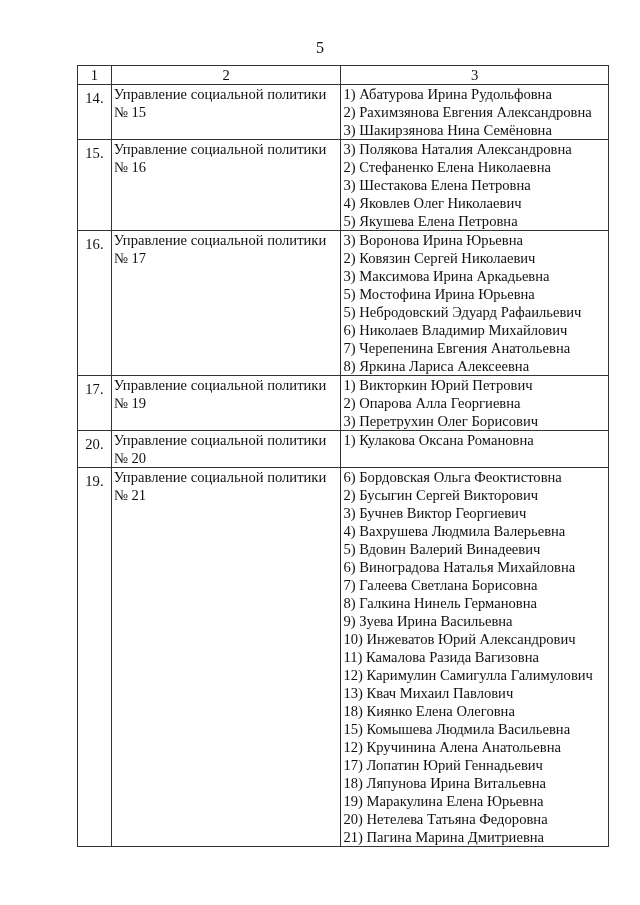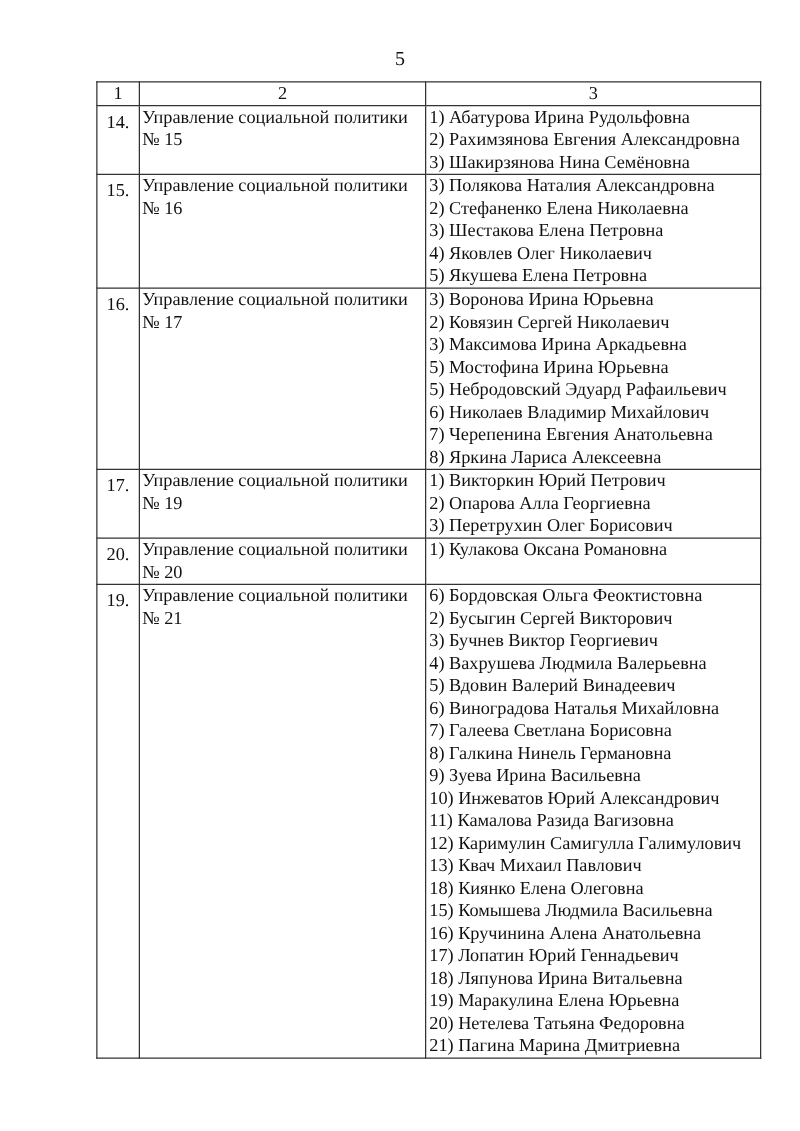--- a/index.html
+++ b/index.html
@@ -116,21 +116,21 @@
           <span class="line">6) Виноградова Наталья Михайловна</span>
           <span class="line">7) Галеева Светлана Борисовна</span>
           <span class="line">8) Галкина Нинель Германовна</span>
           <span class="line">9) Зуева Ирина Васильевна</span>
           <span class="line">10) Инжеватов Юрий Александрович</span>
           <span class="line">11) Камалова Разида Вагизовна</span>
           <span class="line">12) Каримулин Самигулла Галимулович</span>
           <span class="line">13) Квач Михаил Павлович</span>
           <span class="line">18) Киянко Елена Олеговна</span>
           <span class="line">15) Комышева Людмила Васильевна</span>
-          <span class="line">16) Кручинина Алена Анатольевна</span>
+          <span class="line">12) Кручинина Алена Анатольевна</span>
           <span class="line">17) Лопатин Юрий Геннадьевич</span>
           <span class="line">18) Ляпунова Ирина Витальевна</span>
           <span class="line">19) Маракулина Елена Юрьевна</span>
           <span class="line">20) Нетелева Татьяна Федоровна</span>
           <span class="line">21) Пагина Марина Дмитриевна</span>
         </td>
       </tr>
     </tbody>
 </table>
 

